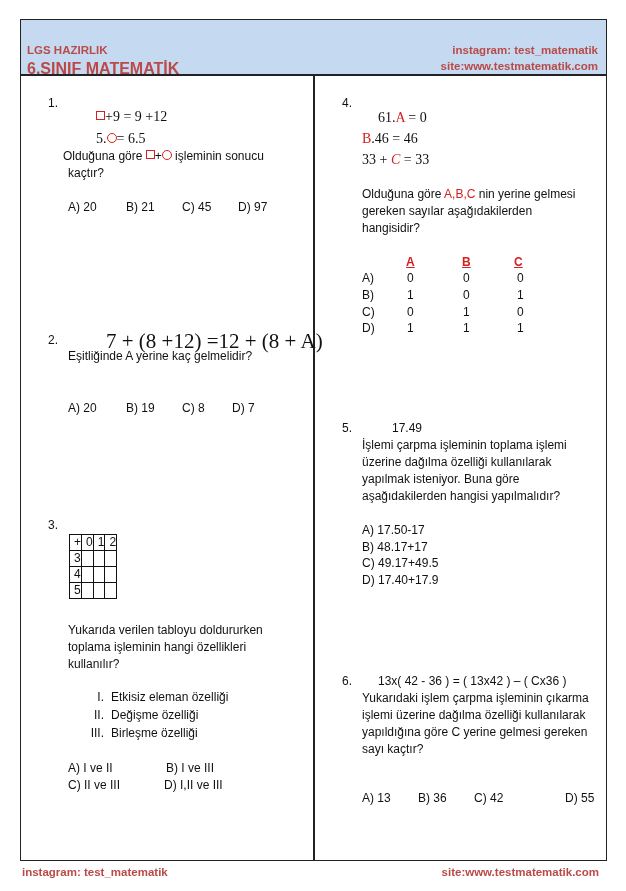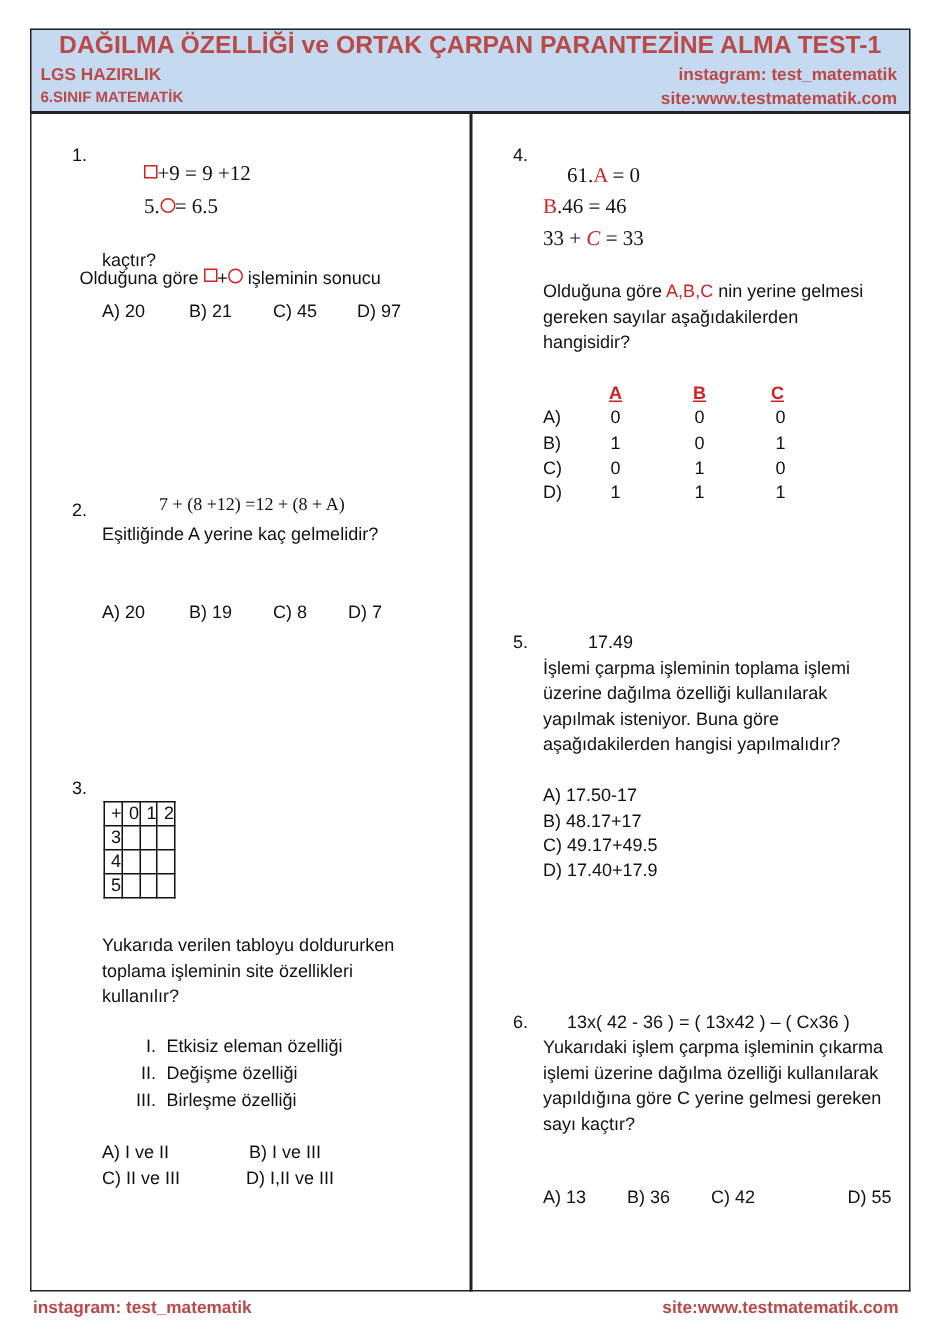--- a/index.html
+++ b/index.html
@@ -6,21 +6,21 @@
   body { width: 626px; height: 891px; position: relative; overflow: hidden;
          font-family: "Liberation Sans", sans-serif; color: #111; }
   .abs { position: absolute; }
   .red { color: #d42020; }
   .hdr-red { color: #b94a48; }
 
   #header { left: 20px; top: 19px; width: 587px; height: 57px; background: #c5d9f1;
             border: 1px solid #222; border-bottom: 2px solid #222; box-sizing: border-box; }
   #title { left: 0; top: 1px; width: 100%; text-align: center; font-size: 16.5px; font-weight: bold; }
   #h-left1 { left: 6px; top: 24px; font-size: 11.5px; font-weight: bold; }
-  #h-left2 { left: 6px; top: 40px; font-size: 10px; font-weight: bold; }
+  #h-left2 { left: 6px; top: 40px; font-size: 16px; font-weight: bold; }
   #h-right1 { right: 8px; top: 24px; font-size: 11.5px; font-weight: bold; }
   #h-right2 { right: 8px; top: 40px; font-size: 11.5px; font-weight: bold; }
 
   #box { left: 20px; top: 76px; width: 587px; height: 785px; border: 1px solid #222;
          border-top: none; box-sizing: border-box; }
   #divider { left: 313px; top: 76px; width: 1.5px; height: 785px; background: #222; }
 
   .t { font-size: 12px; line-height: 17px; white-space: nowrap; }
   .num { font-size: 12px; }
   .eq { font-family: "Liberation Serif", serif; font-size: 14px; white-space: nowrap; }
@@ -32,53 +32,52 @@
   table.q3 td { border: 1px solid #111; width: 23px; height: 15px; padding: 0 0 0 4px; line-height: 15px; }
   .u { text-decoration: underline; font-weight: bold; }
 
   #foot-left { left: 22px; top: 866px; font-size: 11.5px; font-weight: bold; }
   #foot-right { right: 27px; top: 866px; font-size: 11.5px; font-weight: bold; }
 </style>
 </head>
 <body>
 
 <div id="header" class="abs">
-  <div id="title" class="abs hdr-red">DAĞILMA ÖZELLİĞİ ve ORTAK ÇARPAN PARANTEZİNE ALMA TEST-1</div>
   <div id="h-left1" class="abs hdr-red">LGS HAZIRLIK</div>
   <div id="h-left2" class="abs hdr-red">6.SINIF MATEMATİK</div>
   <div id="h-right1" class="abs hdr-red">instagram: test_matematik</div>
   <div id="h-right2" class="abs hdr-red">site:www.testmatematik.com</div>
 </div>
 
 <div id="box" class="abs"></div>
 <div id="divider" class="abs"></div>
 
 <div class="abs" style="left:0;top:0;">
   <div class="abs num" style="left:48px;top:96px;">1.</div>
   <div class="abs eq" style="left:96px;top:109px;">
     <span class="sq"></span><span>+9 = 9 +12</span>
   </div>
   <div class="abs eq" style="left:96px;top:131px;">
     <span>5.</span><span class="circ"></span><span>= 6.5</span>
   </div>
-  <div class="abs t" style="left:53px;top:148px;margin-top:29px;">
+  <div class="abs t" style="left:63px;top:148px;">
     <span>Olduğuna göre</span>
     <span class="sq"></span><span>+</span><span class="circ"></span>
     <span>işleminin sonucu</span>
   </div>
   <div class="abs t" style="left:68px;top:165px;">kaçtır?</div>
   <div class="abs t" style="left:68px;top:199px;">A)  20</div>
   <div class="abs t" style="left:126px;top:199px;">B)  21</div>
   <div class="abs t" style="left:182px;top:199px;">C) 45</div>
   <div class="abs t" style="left:238px;top:199px;">D)  97</div>
 </div>
 
 <div class="abs" style="left:0;top:0;">
   <div class="abs num" style="left:48px;top:333px;">2.</div>
-  <div class="abs eq" style="left:106px;top:329px;font-size:12px;">7 + (8 +12) =12 + (8 + A)</div>
+  <div class="abs eq" style="left:106px;top:329px;font-size:21px;">7 + (8 +12) =12 + (8 + A)</div>
   <div class="abs t" style="left:68px;top:348px;">Eşitliğinde A yerine kaç gelmelidir?</div>
   <div class="abs t" style="left:68px;top:400px;">A)  20</div>
   <div class="abs t" style="left:126px;top:400px;">B)  19</div>
   <div class="abs t" style="left:182px;top:400px;">C) 8</div>
   <div class="abs t" style="left:232px;top:400px;">D)  7</div>
 </div>
 
 <div class="abs" style="left:0;top:0;">
   <div class="abs num" style="left:48px;top:518px;">3.</div>
   <table class="abs q3" style="left:69px;top:534px;">
@@ -103,21 +102,21 @@
     </tr>
     <tr>
       <td>5</td>
       <td></td>
       <td></td>
       <td></td>
     </tr>
   </tbody>
     </table>
   <div class="abs t" style="left:68px;top:622px;">Yukarıda verilen tabloyu doldururken</div>
-  <div class="abs t" style="left:68px;top:639px;">toplama işleminin site özellikleri</div>
+  <div class="abs t" style="left:68px;top:639px;">toplama işleminin hangi özellikleri</div>
   <div class="abs t" style="left:68px;top:656px;">kullanılır?</div>
 
   <div class="abs t" style="left:84px;top:689px;width:20px;text-align:right;">I.</div>
   <div class="abs t" style="left:111px;top:689px;">Etkisiz eleman özelliği</div>
   <div class="abs t" style="left:84px;top:707px;width:20px;text-align:right;">II.</div>
   <div class="abs t" style="left:111px;top:707px;">Değişme özelliği</div>
   <div class="abs t" style="left:84px;top:725px;width:20px;text-align:right;">III.</div>
   <div class="abs t" style="left:111px;top:725px;">Birleşme özelliği</div>
 
   <div class="abs t" style="left:68px;top:760px;">A)  I ve II</div>

